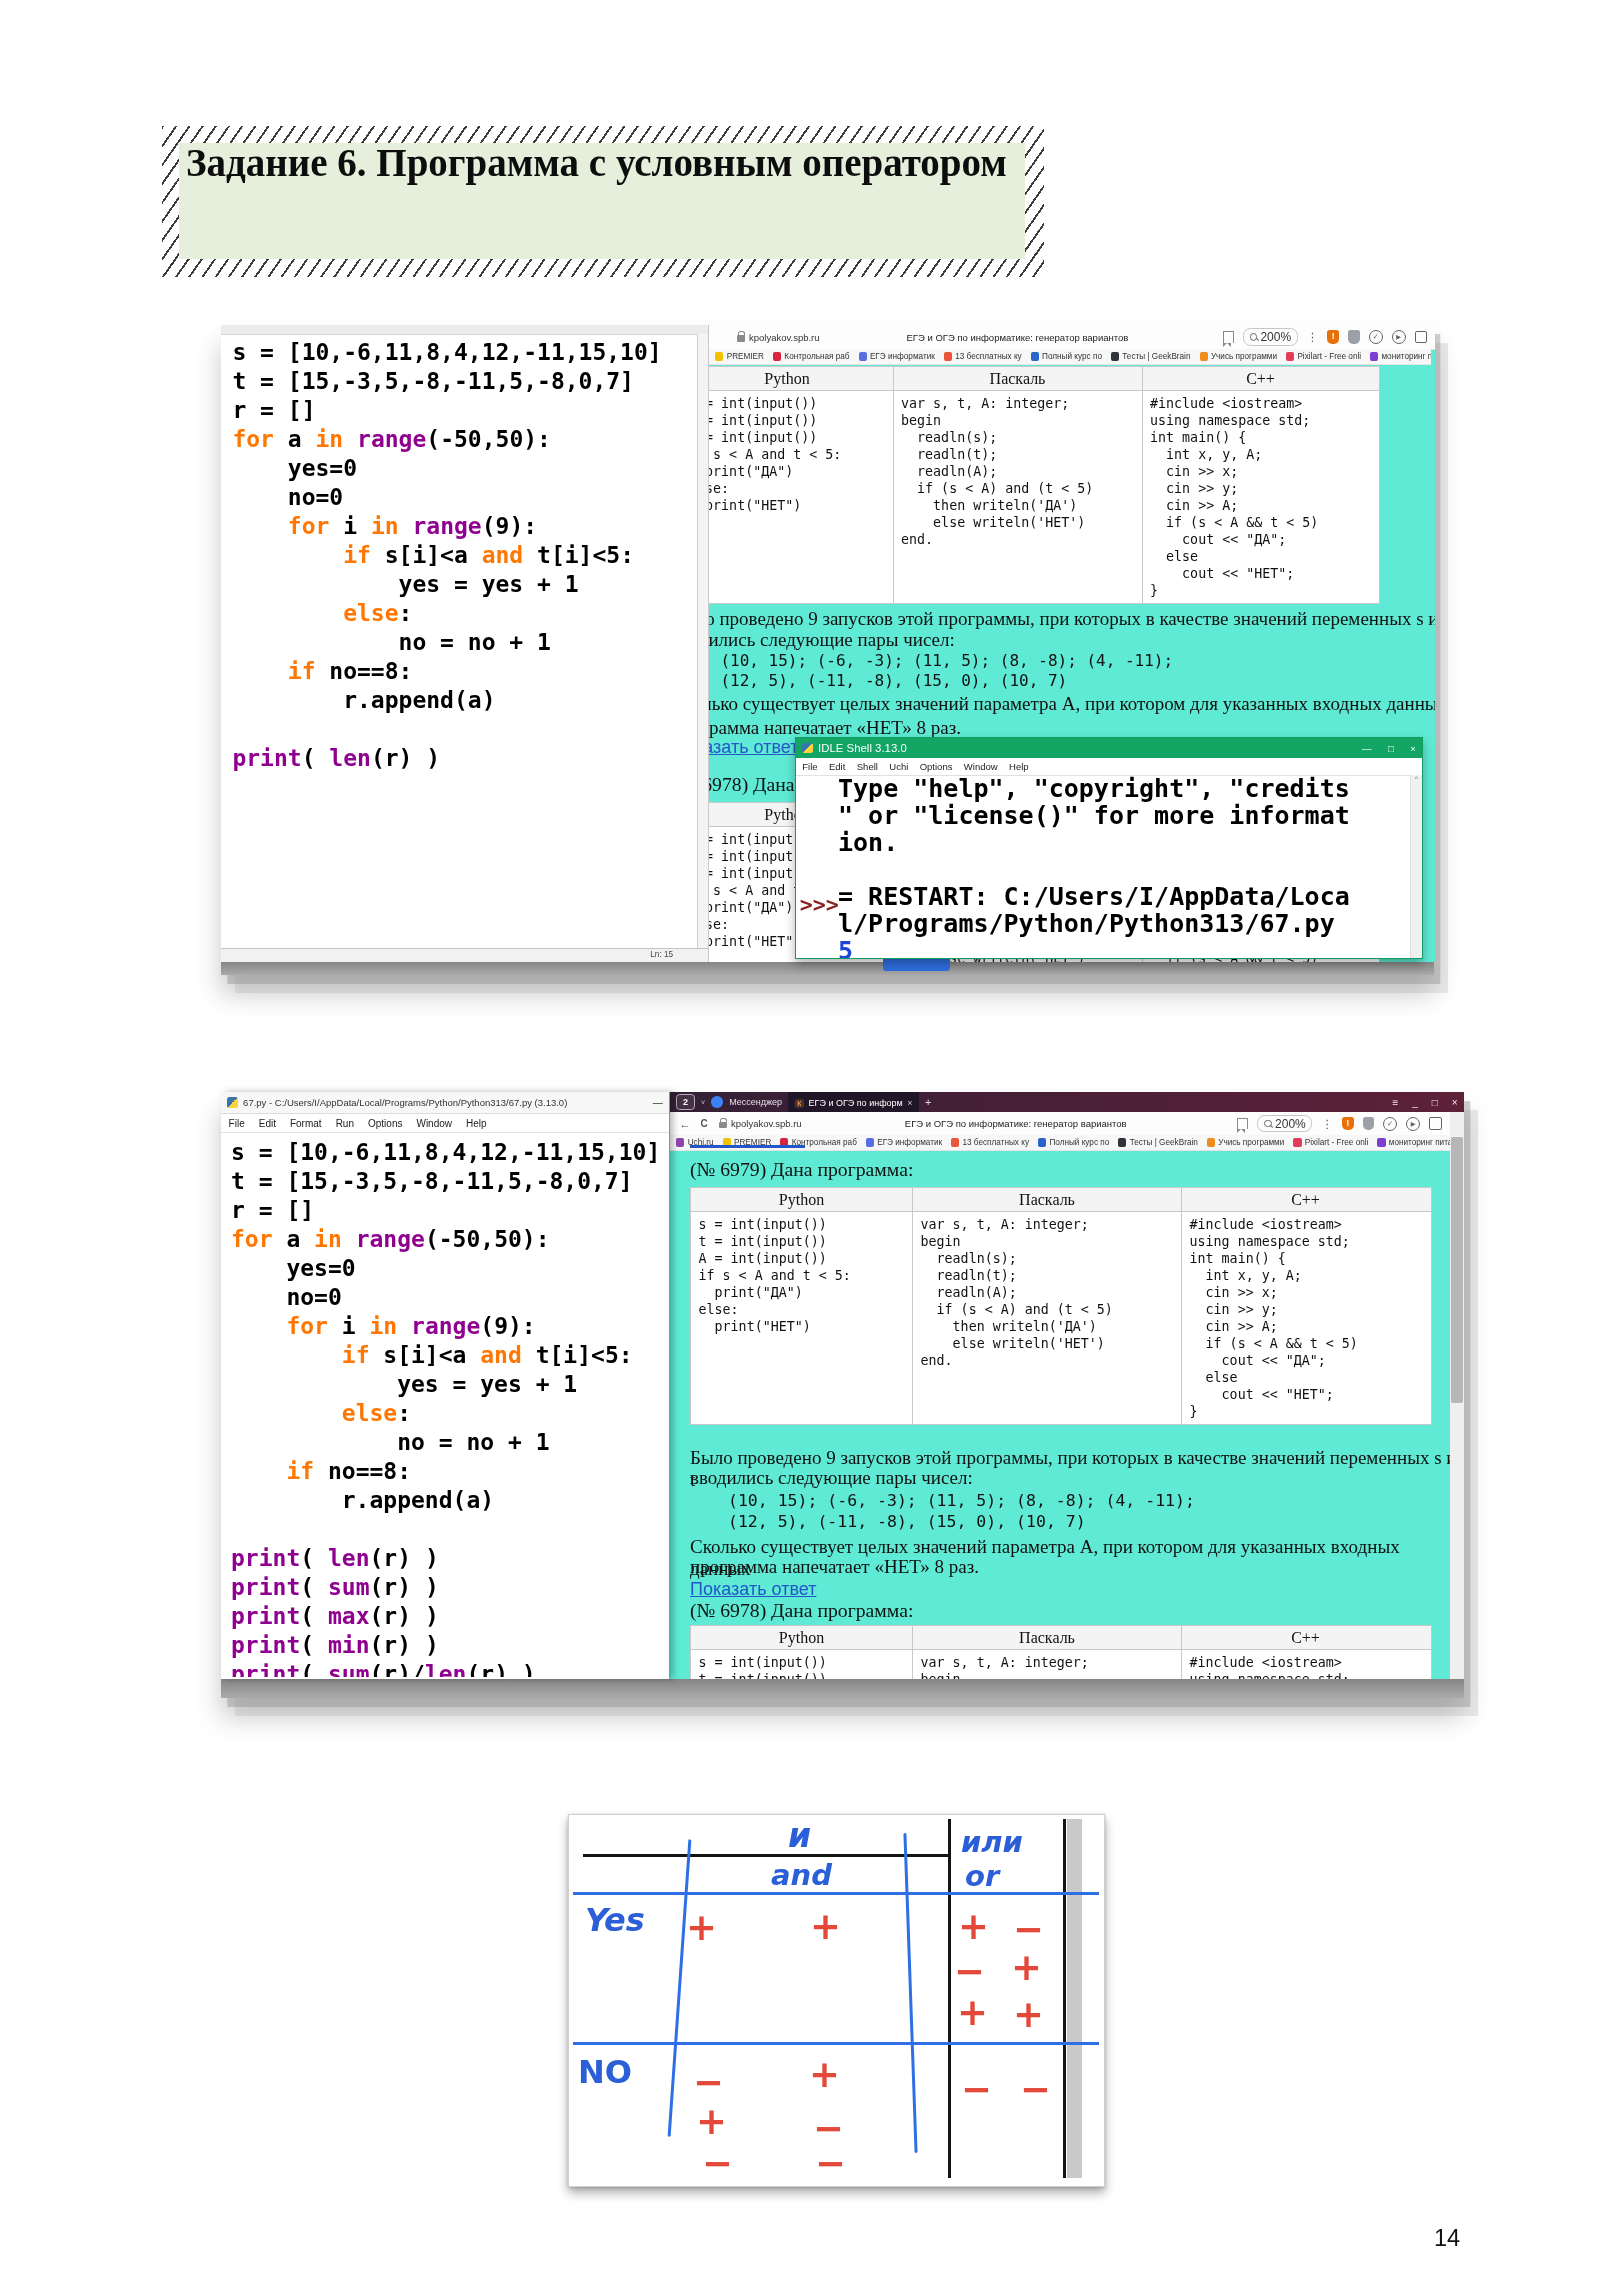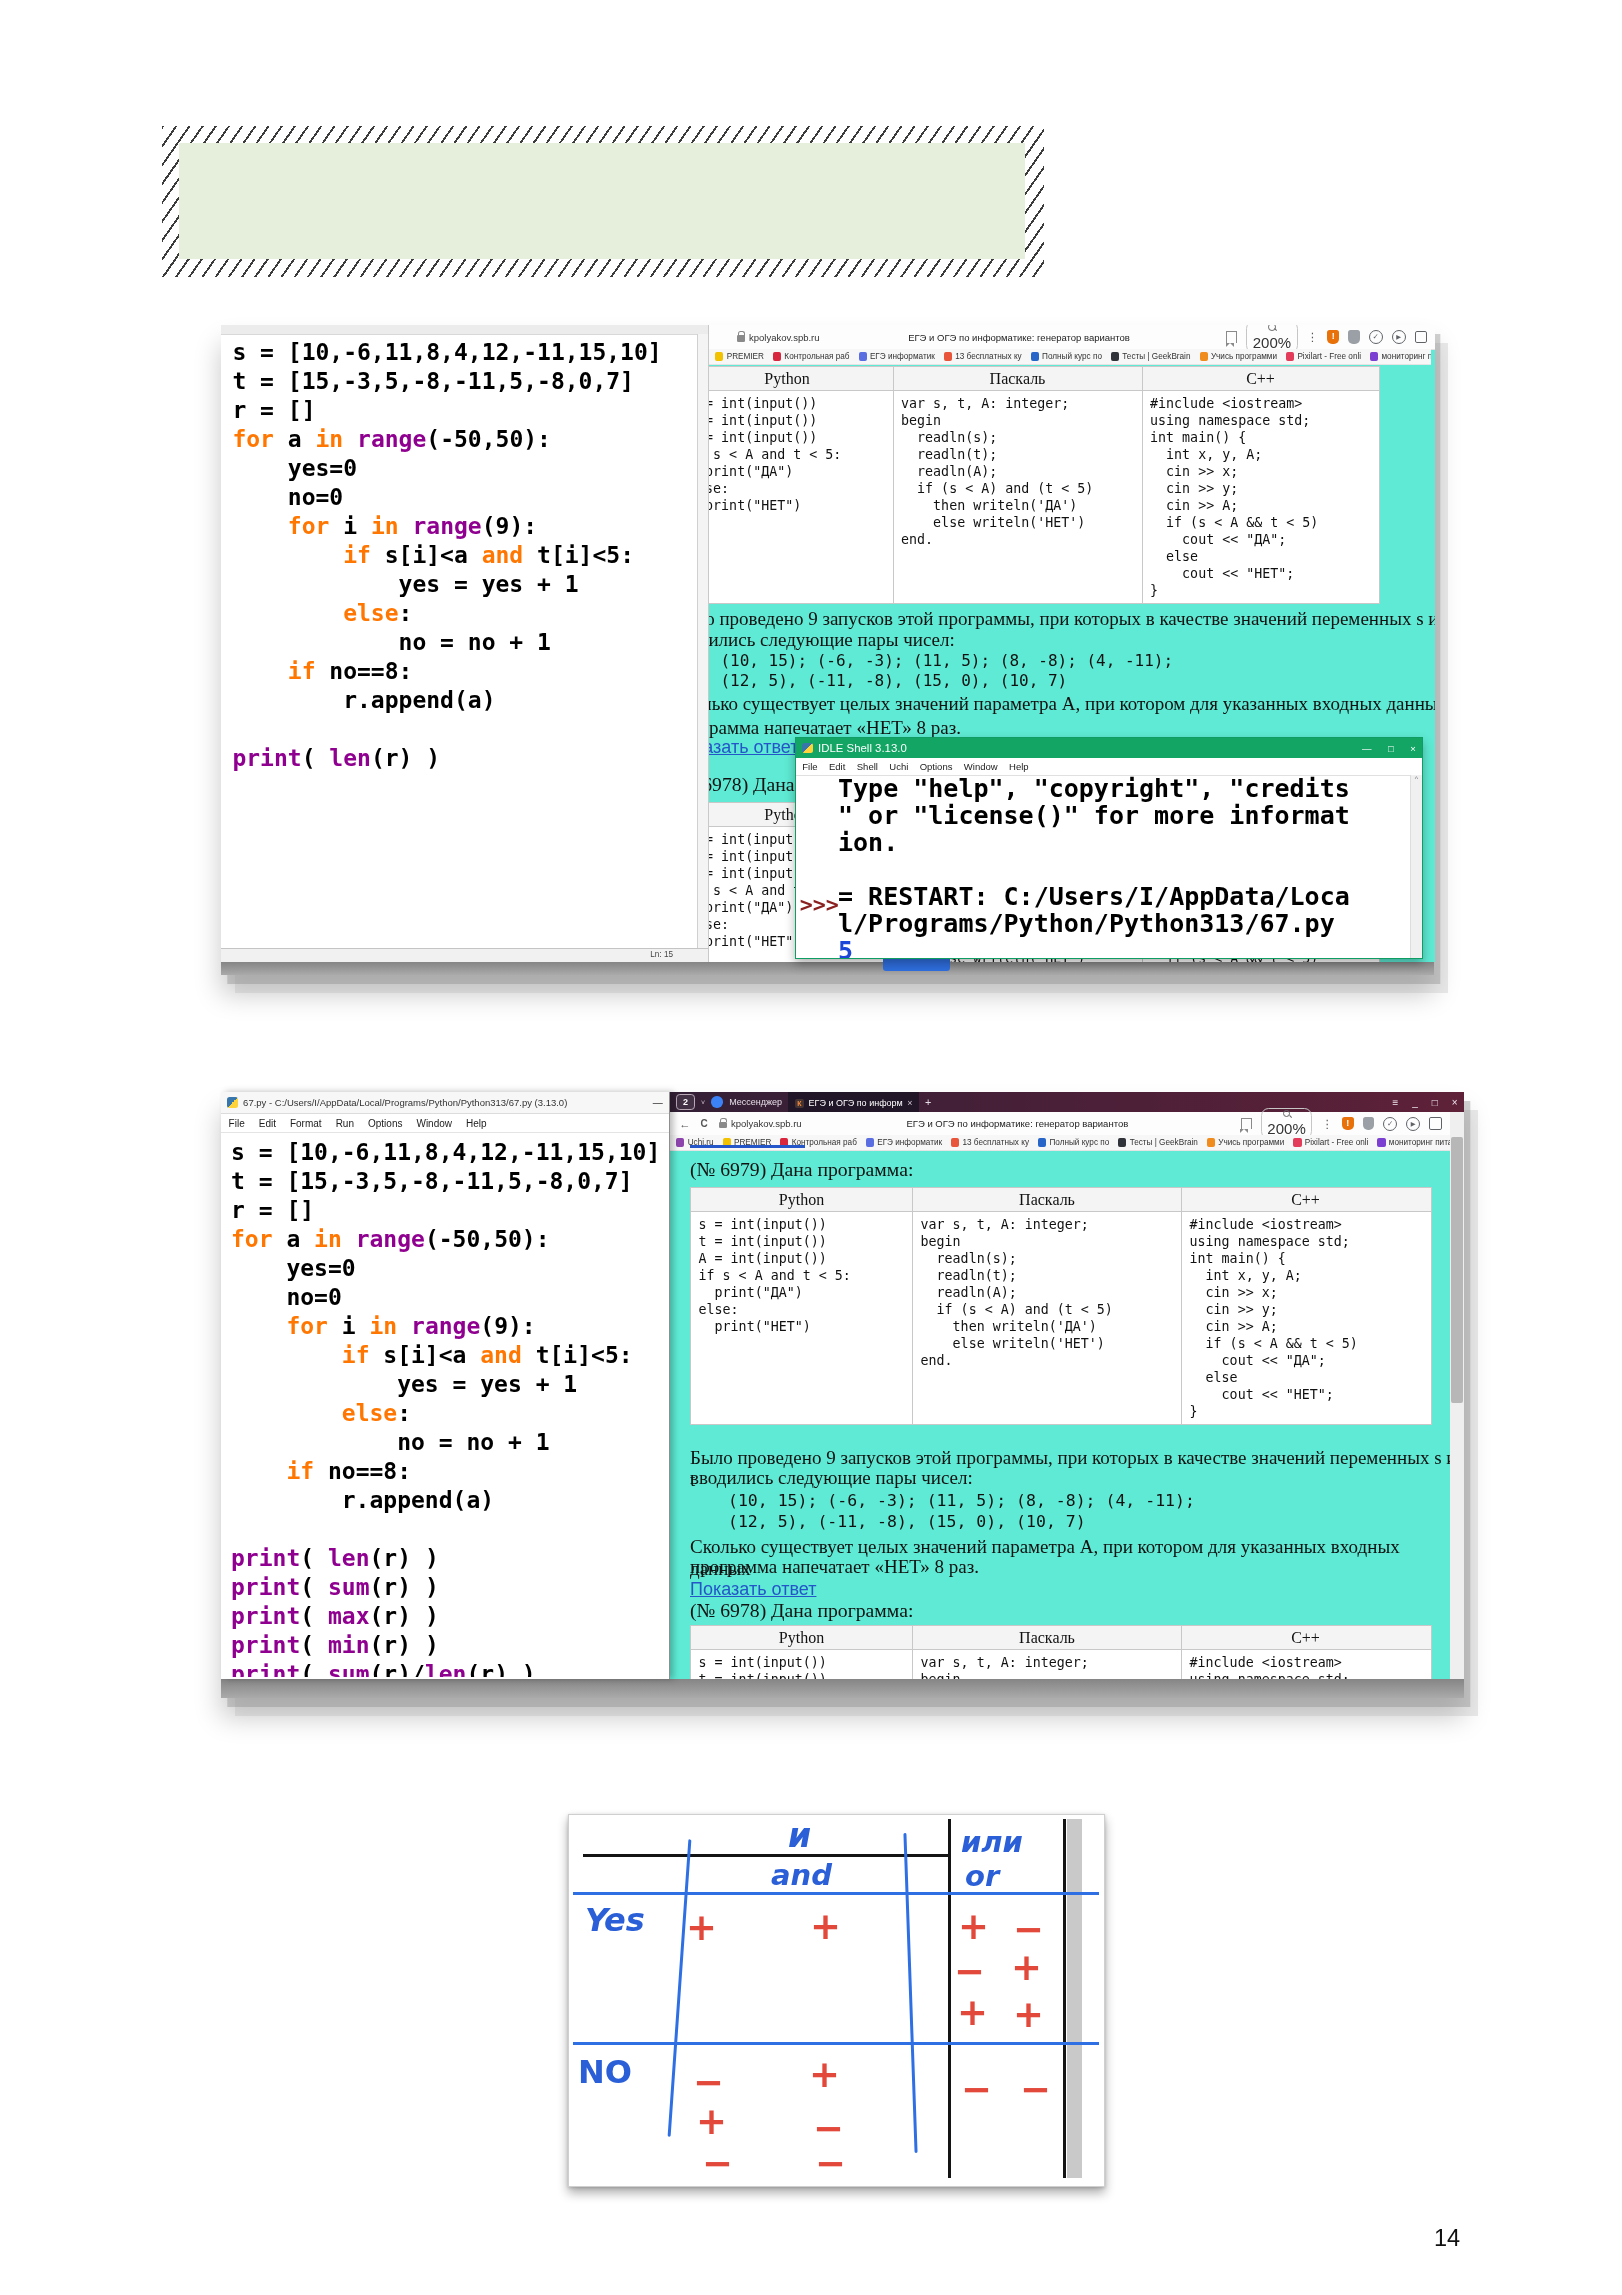--- a/index.html
+++ b/index.html
@@ -40,22 +40,22 @@
 
   
   .brpane{position:absolute;background:#5eead4;overflow:hidden;border-left:0.6px solid #c9c9c9;}
   .brtoolbar{position:absolute;left:0;top:0;right:0;height:24px;background:#fdfdfd;border-bottom:0.6px solid #e2e2e2;
     display:flex;align-items:center;font-size:9.5px;color:#333;}
   .url{display:flex;align-items:center;gap:3.8px;white-space:nowrap;}
   .brtitle{flex:1;text-align:center;white-space:nowrap;overflow:hidden;font-size:9.5px;color:#222;}
   .lockico{width:8.2px;height:6.3px;background:#8a8a8a;border-radius:1.3px;position:relative;margin-top:3.2px;}
   .lockico::before{content:"";position:absolute;left:1.3px;top:-4.4px;width:4.4px;height:3.8px;
     border:1.3px solid #8a8a8a;border-bottom:none;border-radius:2.5px 2.5px 0 0;}
-  .zoomchip{border:0.6px solid #c6c6c6;border-radius:7.6px;padding:0.6px 5.7px;font-size:15px;color:#333;
-    display:flex;align-items:center;gap:3.2px;white-space:nowrap;flex-direction:column;}
+  .zoomchip{border:0.6px solid #c6c6c6;border-radius:7.6px;padding:0.6px 5.7px;font-size:12px;color:#333;
+    display:flex;align-items:center;gap:3.2px;white-space:nowrap;}
   .magico{width:5.7px;height:5.7px;border:1.3px solid #666;border-radius:50%;position:relative;}
   .magico::after{content:"";position:absolute;left:5px;top:5px;width:3.2px;height:1.3px;background:#666;transform:rotate(45deg);}
   .icorow{display:flex;align-items:center;gap:9px;padding:0 7.6px;}
   .flagico{width:9px;height:10.8px;border:1.3px solid #8a8a8a;border-bottom:none;position:relative;}
   .flagico::after{content:"";position:absolute;left:-1.3px;bottom:-3.8px;border:4.4px solid #fff;
     border-top:none;border-left-color:#8a8a8a;border-right-color:#8a8a8a;width:0;}
   .dots{font-size:11.4px;color:#555;}
   .sh-orange{width:12px;height:13.3px;background:#e8710a;border-radius:2.5px 2.5px 5px 5px;color:#fff;
     font-size:9px;font-weight:bold;text-align:center;line-height:13.3px;}
   .sh-orange::after{content:"!";}
@@ -142,20 +142,21 @@
 
   .pagenum{position:absolute;left:1434px;top:2225px;font-size:23.5px;color:#111;}
 </style>
 </head>
 <body>
 
 <div class="page">
 
   <div class="banner">
     <div class="banner-in"></div>
+    <div class="banner-title">Задание 6. Программа с условным оператором</div>
   </div>
 
   <div class="shot" style="left:221px;top:325px;width:1213px;height:650px">
 
     <div class="edwin" style="left:0;top:0;width:487px;height:637px">
       <div class="edtopstrip"></div>
       <div class="codearea" style="left:11.4px;top:12.7px;right:14px;bottom:15px">
         <div>
             <div class="cl"><span class="tk-n">s = [10,-6,11,8,4,12,-11,15,10]</span></div>
             <div class="cl"><span class="tk-n">t = [15,-3,5,-8,-11,5,-8,0,7]</span></div>

